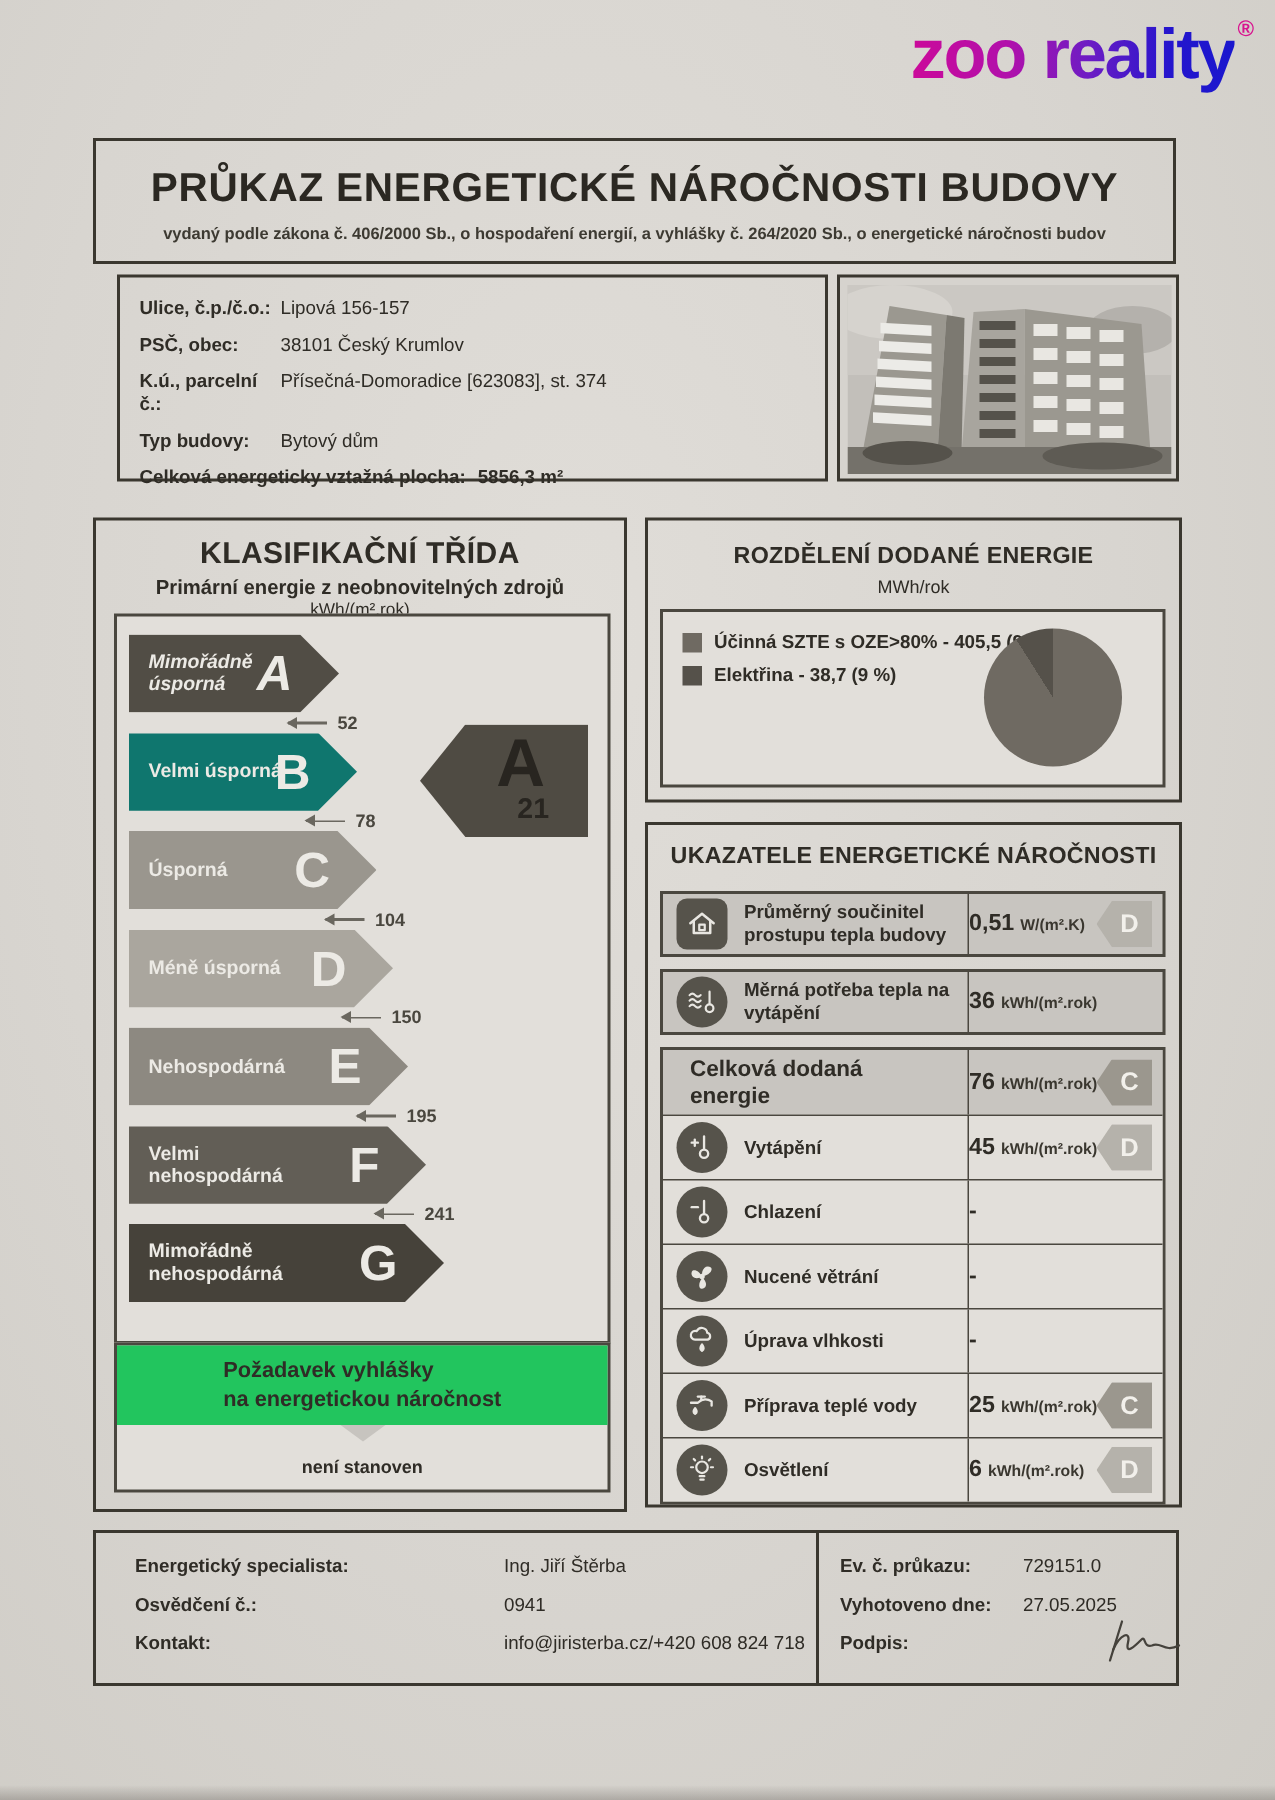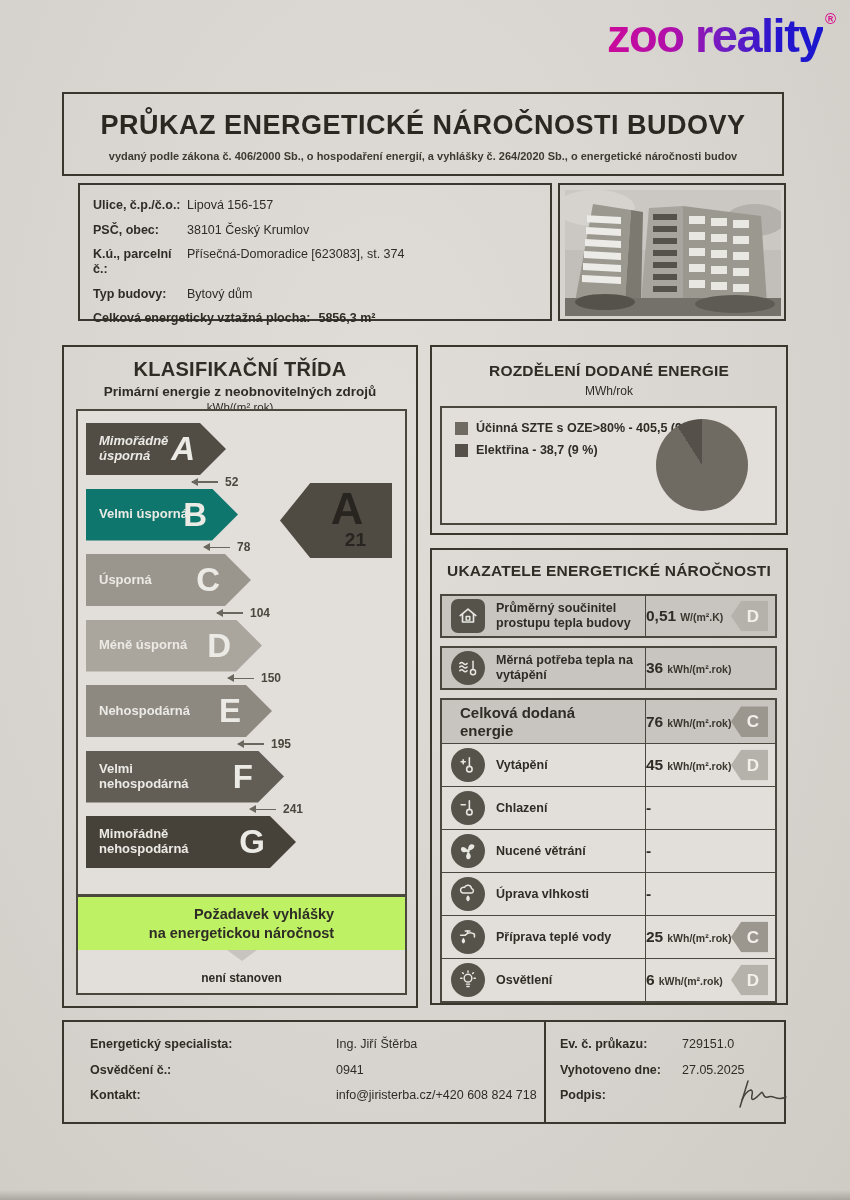--- a/index.html
+++ b/index.html
@@ -55,21 +55,21 @@
   .th-arrow { display:inline-block; width:26px; height:1.5px; background:#6a675f; position:relative; margin-right:7px; }
   .th-arrow::before { content:''; position:absolute; left:-1px; top:-3.5px;
     border-right:7px solid #6a675f; border-top:4px solid transparent; border-bottom:4px solid transparent; }
   .result-arrow { position:absolute; top:72px; right:13px; width:112px; height:75px; background:#4f4b43;
     clip-path:polygon(0 50%, 27% 0, 100% 0, 100% 100%, 27% 100%);
     display:flex; flex-direction:column; align-items:center; justify-content:center; padding-left:22px; box-sizing:border-box;
     color:#282520; }
   .result-arrow .rl { font-size:45px; font-weight:bold; line-height:0.85; }
   .result-arrow .rv { font-size:19px; font-weight:bold; margin-top:1px; align-self:flex-end; margin-right:26px; }
   .req-box { left:12px; top:548px; width:331px; height:100px; border:2px solid #4a473f; position:absolute; box-sizing:border-box; background:#e2dfda; }
-  .req-head { height:53px; background:#bef264; display:flex; align-items:center; justify-content:center; text-align:right;
+  .req-head { height:53px; background:#22c55e; display:flex; align-items:center; justify-content:center; text-align:left;
     font-size:14.5px; font-weight:bold; line-height:1.3; position:relative; }
   .req-head::after { content:''; position:absolute; bottom:-11px; left:50%; transform:translateX(-50%);
     border-left:15px solid transparent; border-right:15px solid transparent; border-top:11px solid #c7c4bf; }
   .req-val { text-align:center; font-size:12px; font-weight:bold; margin-top:21px; }
 
   
   .energy-panel { left:430px; top:345px; width:358px; height:190px; }
   .energy-panel .hd1 { text-align:center; font-size:15.5px; font-weight:bold; margin-top:15px; letter-spacing:0.2px; }
   .energy-panel .hd2 { text-align:center; font-size:12px; margin-top:4px; }
   .energy-inner { left:8px; top:59px; width:337px; height:119px; }

